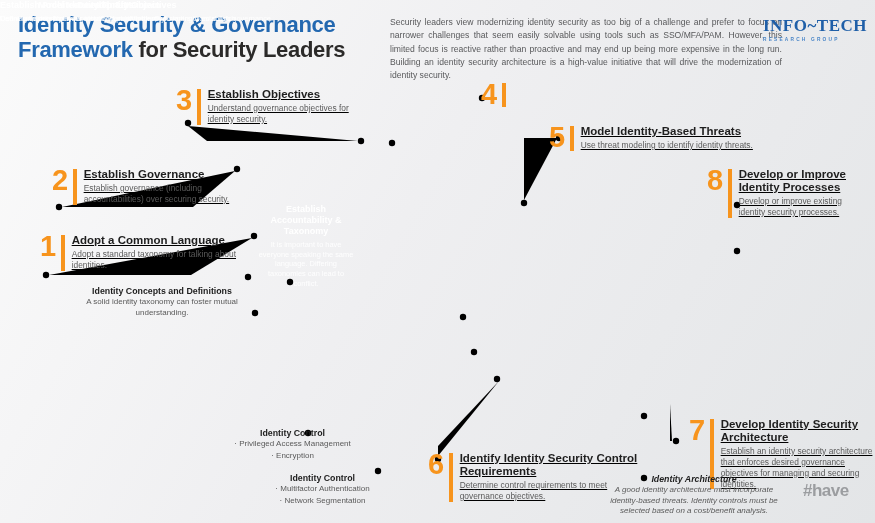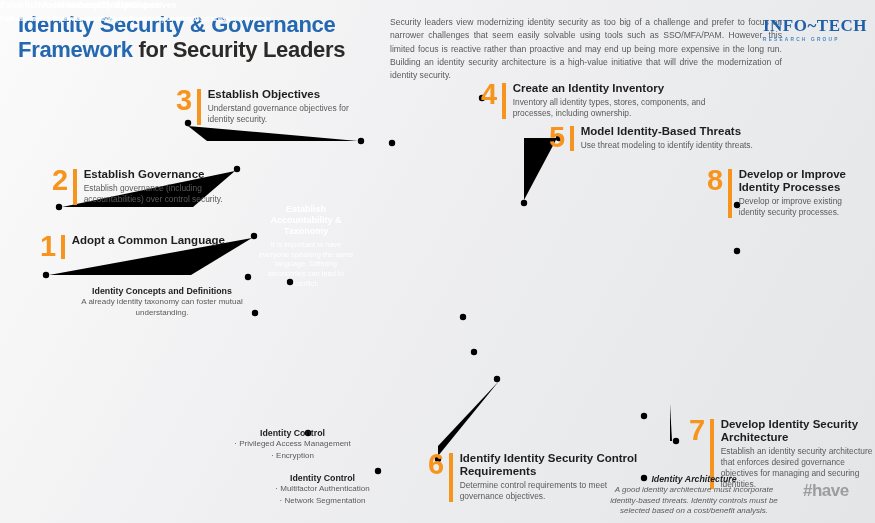--- a/index.html
+++ b/index.html
@@ -11,21 +11,21 @@
   .tb{color:#2368b0}.td{color:#2b2a29}
   .intro{position:absolute;left:390px;top:16px;width:392px;font-size:8.6px;color:#58595b;line-height:1.55;text-align:justify;}
   .logo{position:absolute;right:8px;top:16px;text-align:left;}
   .lg1{font-family:"Liberation Serif",serif;font-size:17px;font-weight:700;color:#1f5fa8;letter-spacing:.5px;}
   .lg2{font-size:4.8px;letter-spacing:2.2px;color:#4a86c8;font-weight:700;margin-top:1px;}
   .footer-logo{position:absolute;left:803px;top:481px;font-size:17px;font-weight:800;color:#9b9da0;letter-spacing:-.5px;}
   
   .step{position:absolute;display:flex;align-items:flex-start;z-index:6;}
   .num{font-size:29px;font-weight:800;color:#f7941d;line-height:.85;letter-spacing:-1px;}
   .bar{width:3.5px;background:#f7941d;margin:1px 7px 0 6px;align-self:stretch;}
-  .stx{display:flex;flex-direction:column;}
+  .stx{display:flex;flex-direction:column;text-decoration:underline;}
   .st{font-weight:800;color:#1e1e1e;font-size:11.5px;line-height:1.12;}
   .sd{font-size:8.4px;color:#5a5a5a;line-height:1.3;margin-top:2px;}
   #s1{left:40px;top:234px}#s1 .stx{width:182px}
   #s2{left:52px;top:168px}#s2 .stx{width:178px}
   #s3{left:176px;top:88px}#s3 .stx{width:160px}
   #s4{left:481px;top:82px}#s4 .stx{width:218px}
   #s5{left:549px;top:125px}#s5 .stx{width:212px}
   #s6{left:428px;top:452px}#s6 .stx{width:188px}
   #s7{left:689px;top:418px}#s7 .stx{width:152px}
   #s8{left:707px;top:168px}#s8 .stx{width:132px}
@@ -166,45 +166,42 @@
   
   
   
 
   
   <div class="step" id="s1">
     <span class="num">1</span>
       <span class="bar"></span>
     <span class="stx">
         <span class="st">Adopt a Common Language</span>
+        <span class="sd">Adopt a standard taxonomy for talking about identities.</span>
       </span>
   </div>
   <div class="step" id="s2">
     <span class="num">2</span>
       <span class="bar"></span>
     <span class="stx">
         <span class="st">Establish Governance</span>
-        <span class="sd">Establish governance (including accountabilities) over control security.</span>
+        <span class="sd">Establish governance (including accountabilities) over securing security.</span>
       </span>
   </div>
   <div class="step" id="s3">
     <span class="num">3</span>
       <span class="bar"></span>
     <span class="stx">
         <span class="st">Establish Objectives</span>
         <span class="sd">Understand governance objectives for identity security.</span>
       </span>
   </div>
   <div class="step" id="s4">
     <span class="num">4</span>
       <span class="bar"></span>
-    <span class="stx">
-        <span class="st">Create an Identity Inventory</span>
-        <span class="sd">Inventory all identity types, stores, components, and processes, including ownership.</span>
-      </span>
   </div>
   <div class="step" id="s5">
     <span class="num">5</span>
       <span class="bar"></span>
     <span class="stx">
         <span class="st">Model Identity-Based Threats</span>
         <span class="sd">Use threat modeling to identify identity threats.</span>
       </span>
   </div>
   <div class="step" id="s6">
@@ -228,21 +225,21 @@
       <span class="bar"></span>
     <span class="stx">
         <span class="st">Develop or Improve Identity Processes</span>
         <span class="sd">Develop or improve existing identity security processes.</span>
       </span>
   </div>
 
   
   <div class="note" id="note-concepts">
     <div class="nt">Identity Concepts and Definitions</div>
-    <div class="nd">A already identity taxonomy can foster mutual understanding.</div>
+    <div class="nd">A solid identity taxonomy can foster mutual understanding.</div>
   </div>
   <div class="note" id="note-control1">
     <div class="nt">Identity Control</div>
     <div class="nd">· Privileged Access Management</div>
     <div class="nd">· Encryption</div>
   </div>
   <div class="note" id="note-control2">
     <div class="nt">Identity Control</div>
     <div class="nd">· Multifactor Authentication</div>
     <div class="nd">· Network Segmentation</div>

